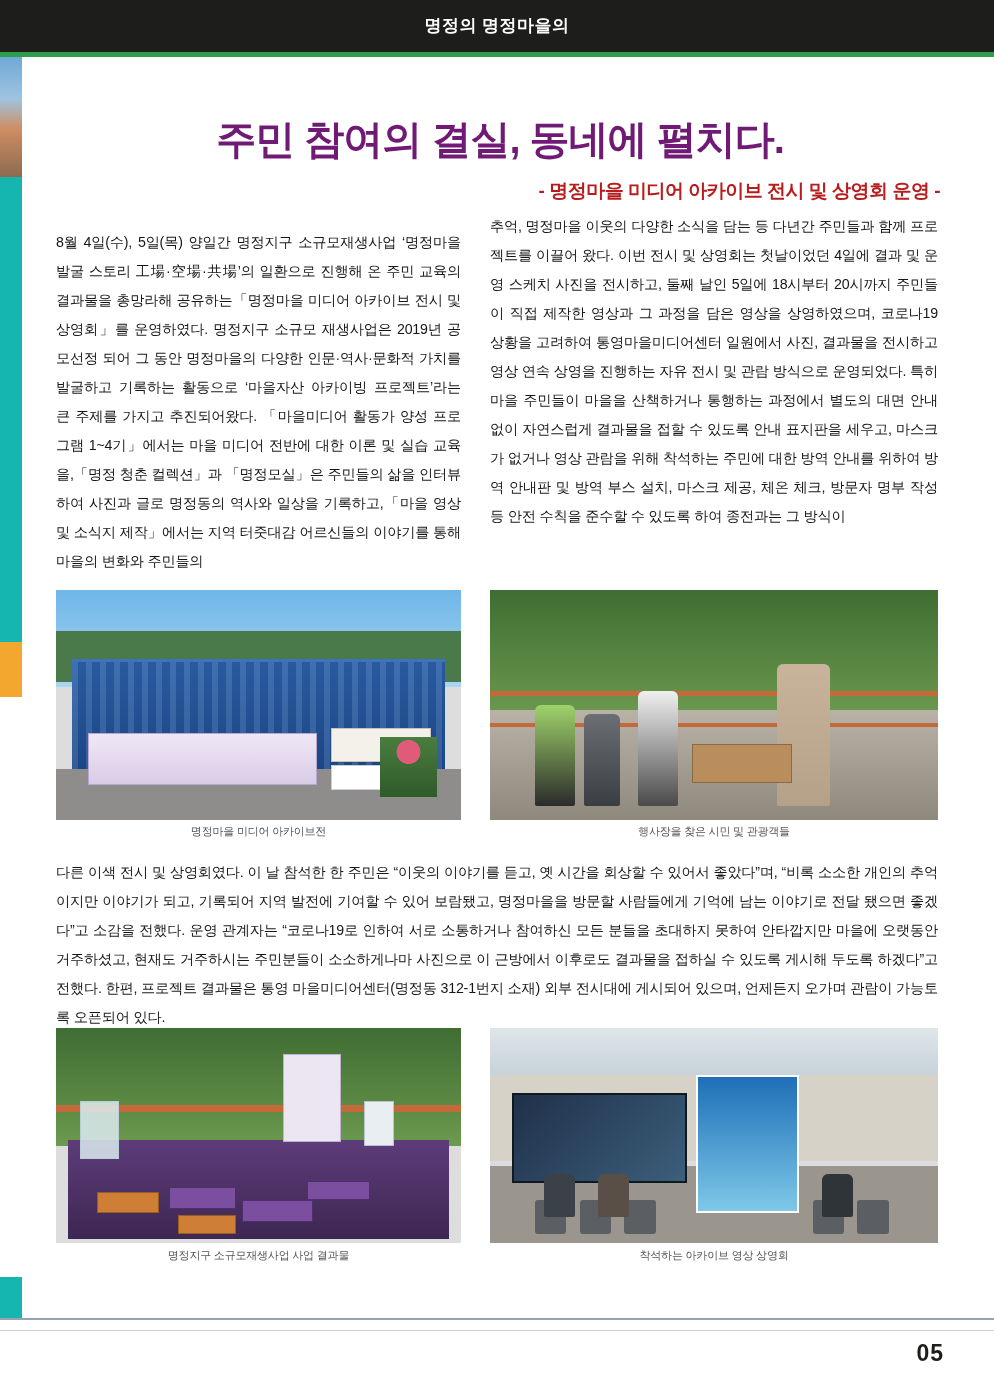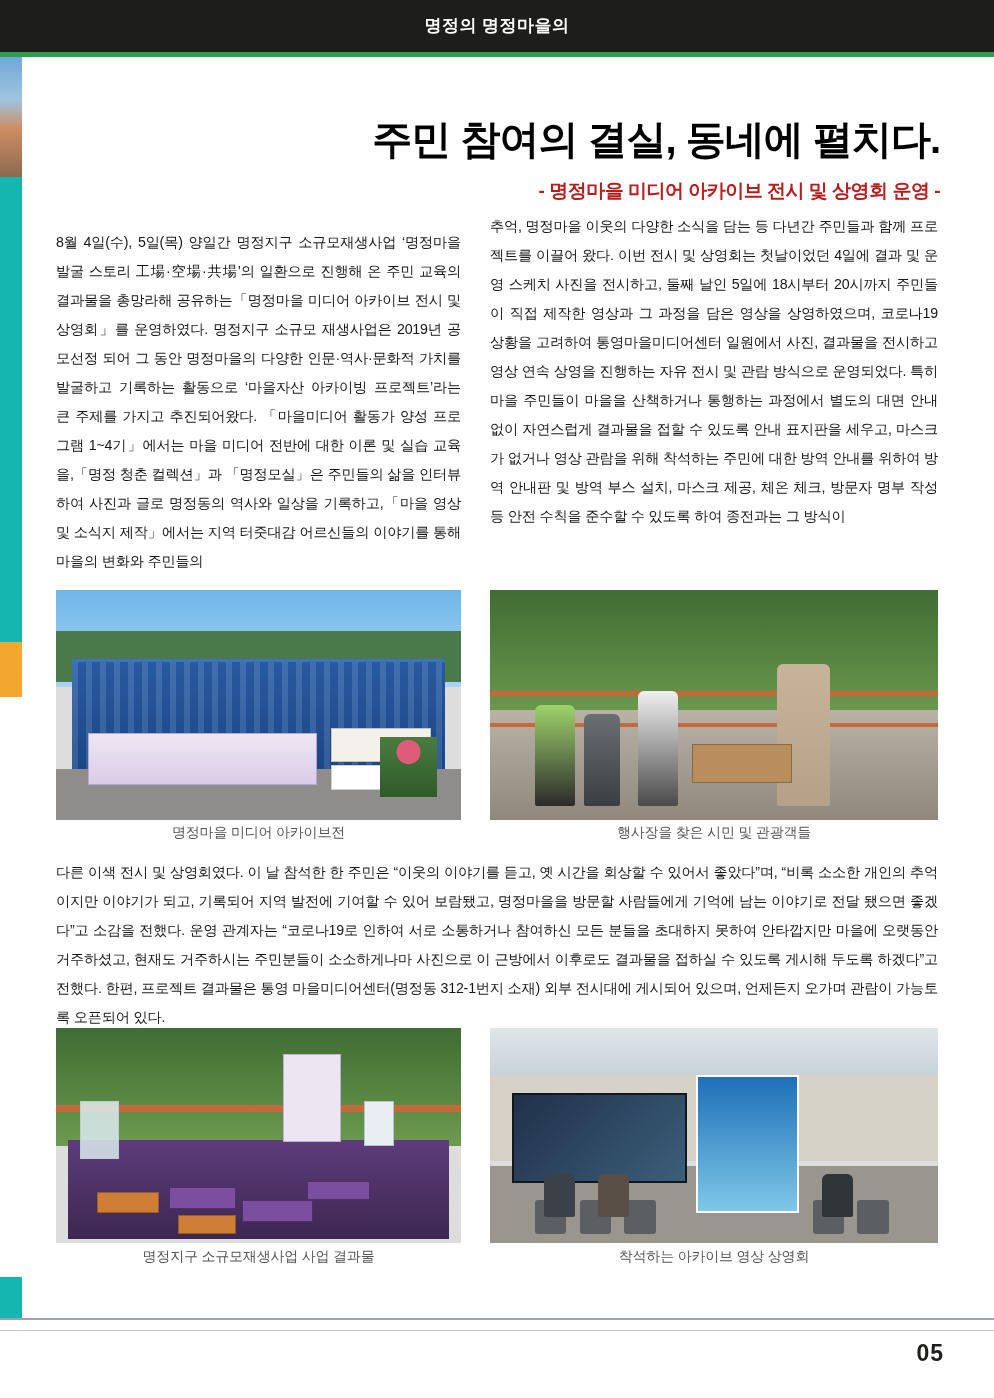--- a/index.html
+++ b/index.html
@@ -65,24 +65,24 @@
     left: 0; top: 697px;
     width: 22px; height: 580px;
     background: #ffffff;
   }
 
   
   .headline {
     position: absolute;
     left: 60px; top: 112px;
     width: 880px;
-    text-align: right;
+    text-align: center;
     font-size: 40px;
     font-weight: bold;
-    color: #000000;
+    color: #701a75;
     letter-spacing: -1px;
     white-space: nowrap;
   }
   .subheadline {
     position: absolute;
     left: 60px; top: 178px;
     width: 880px;
     text-align: right;
     font-size: 19px;
     font-weight: bold;
@@ -113,21 +113,21 @@
     overflow: hidden;
     background: #ddd;
   }
   .ph1 { left: 56px;  top: 590px; width: 405px; height: 230px; }
   .ph2 { left: 490px; top: 590px; width: 448px; height: 230px; }
   .ph3 { left: 56px;  top: 1028px; width: 405px; height: 215px; }
   .ph4 { left: 490px; top: 1028px; width: 448px; height: 215px; }
 
   .cap {
     position: absolute;
-    font-size: 14px;
+    font-size: 11px;
     color: #555;
     letter-spacing: -0.2px;
     text-align: center;
   }
   .cap1 { left: 56px;  top: 824px; width: 405px; }
   .cap2 { left: 490px; top: 824px; width: 448px; }
   .cap3 { left: 56px;  top: 1248px; width: 405px; }
   .cap4 { left: 490px; top: 1248px; width: 448px; }
 
   

